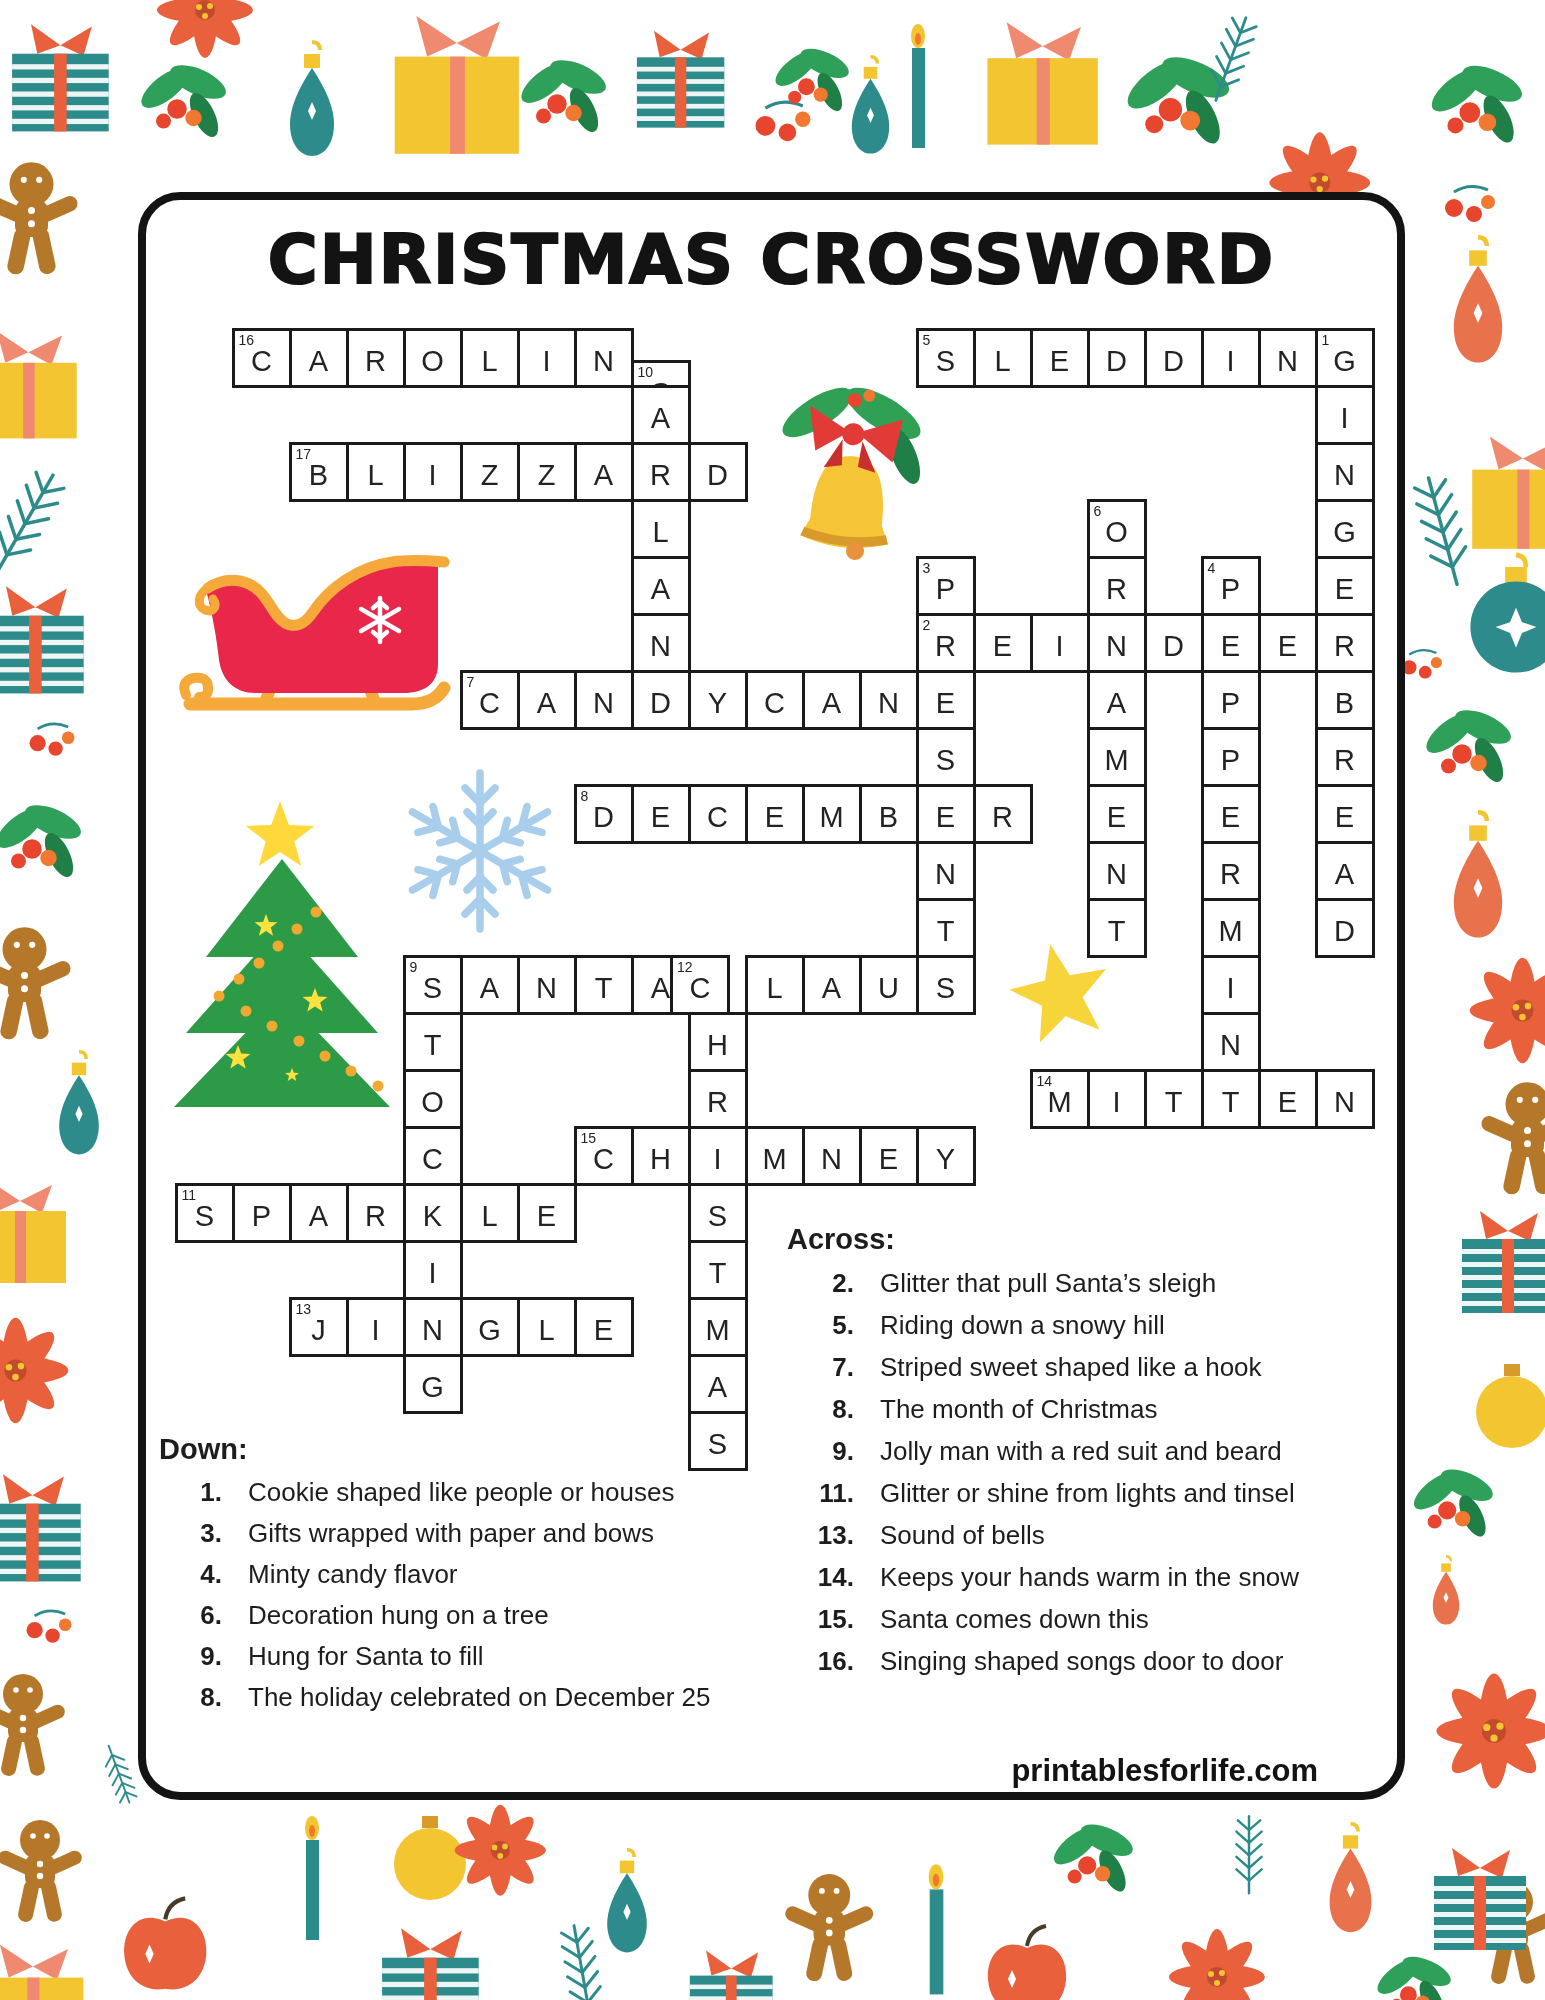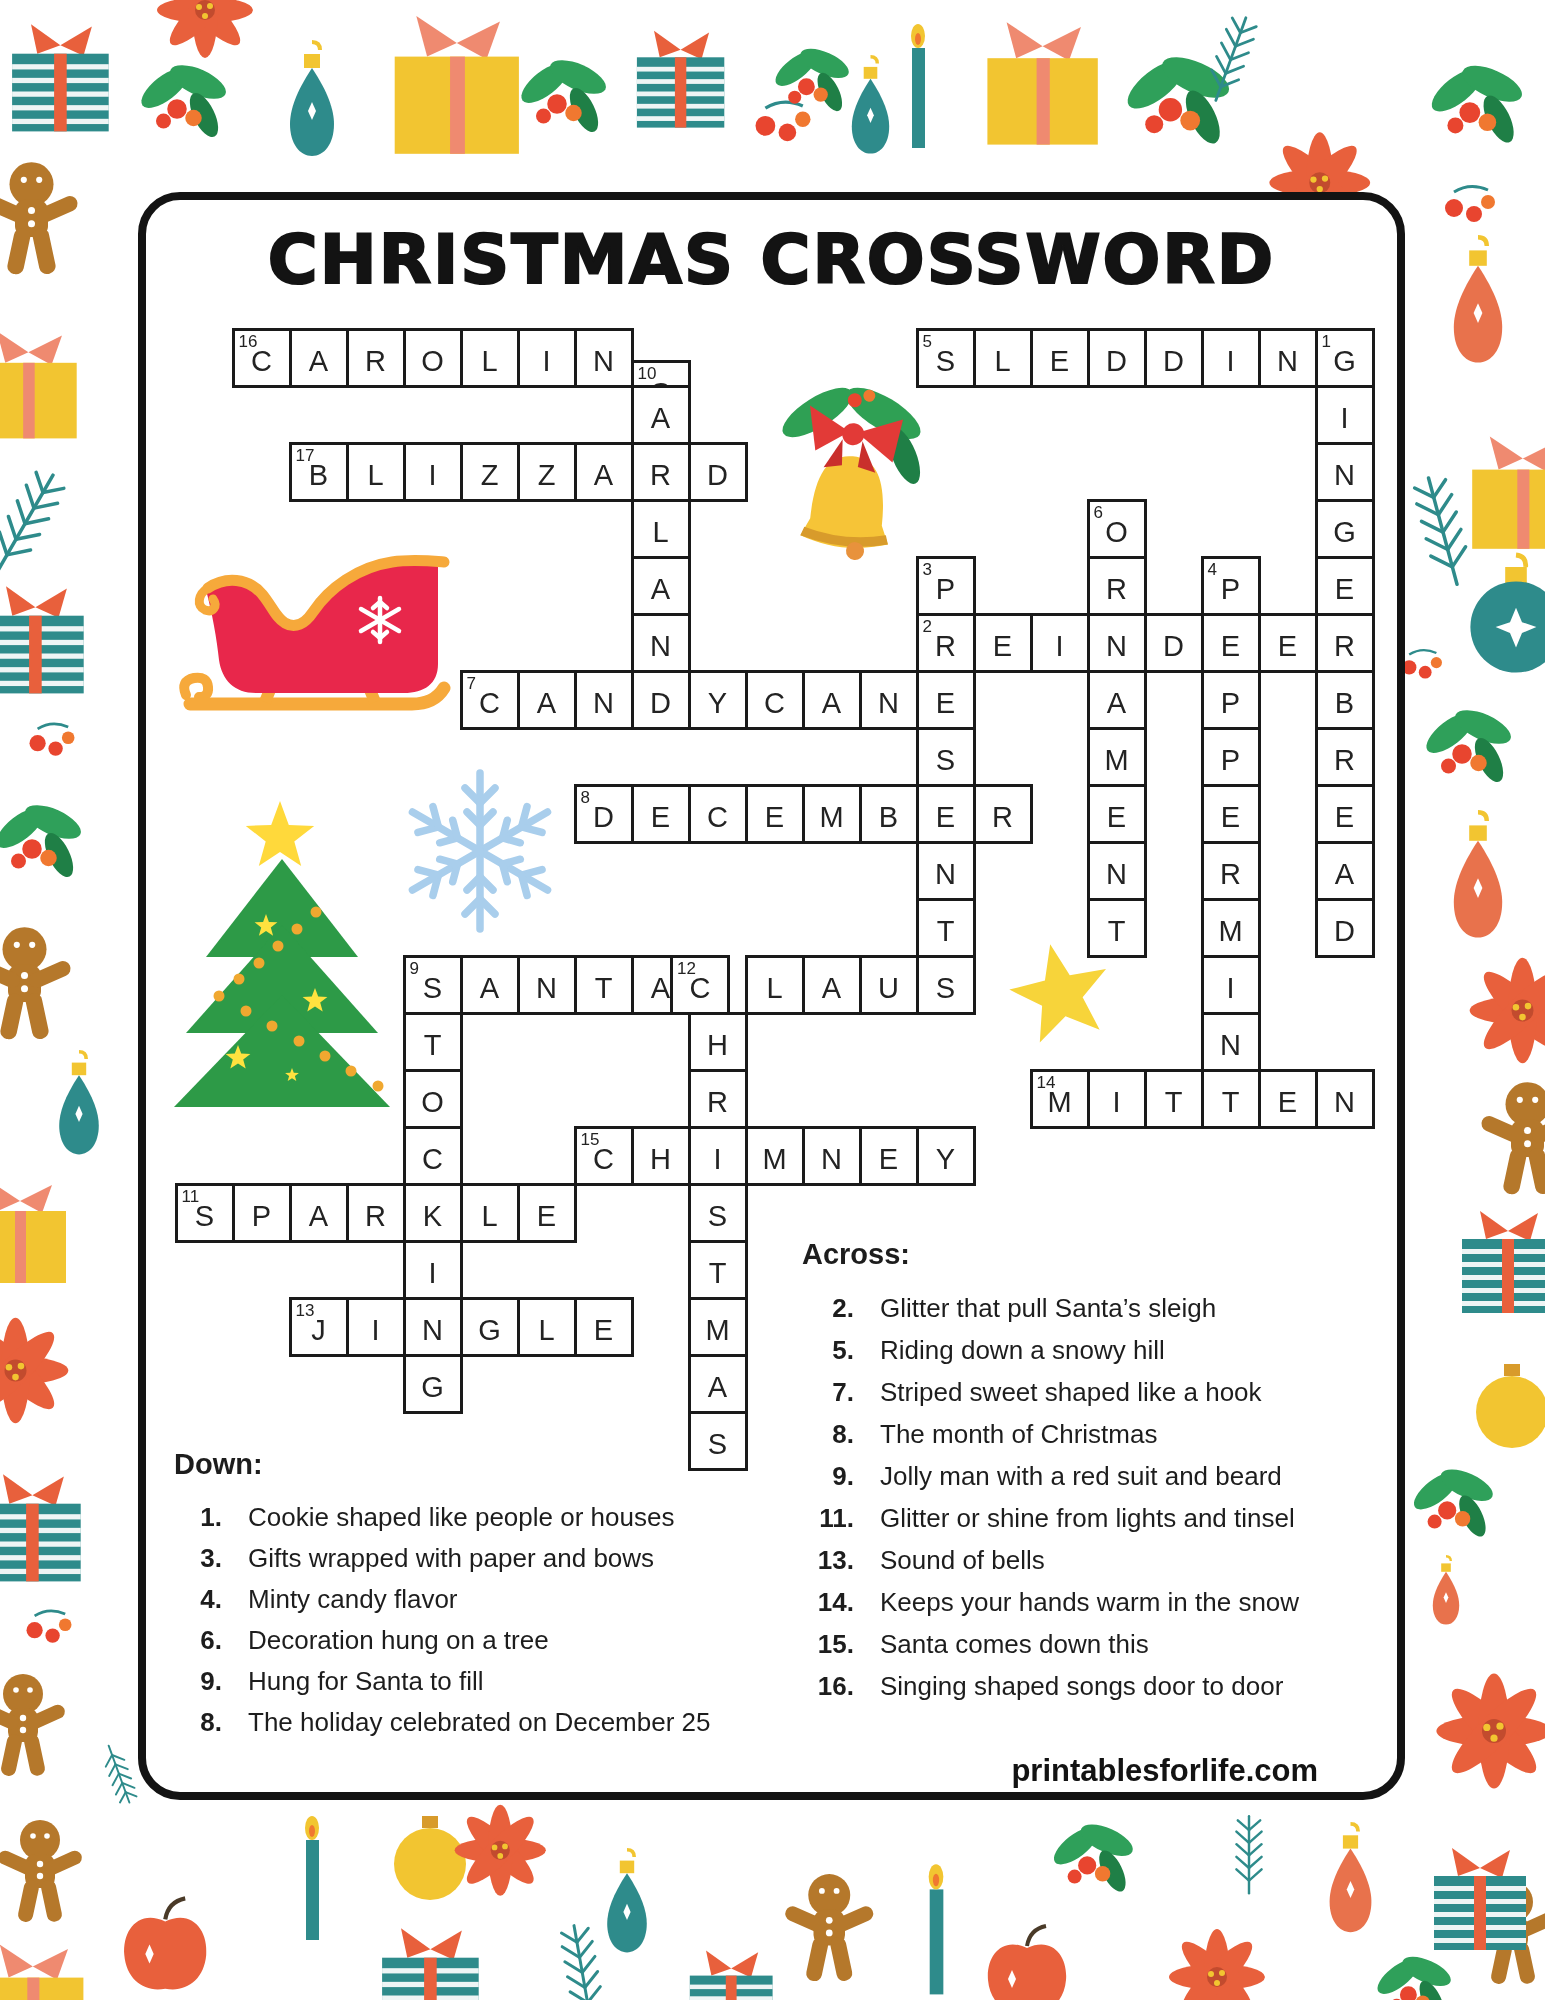--- a/index.html
+++ b/index.html
@@ -7,23 +7,23 @@
         font-family:"Liberation Sans",sans-serif;}
   .bg{position:absolute;left:0;top:0;}
   .card{position:absolute;left:138px;top:192px;width:1267px;height:1608px;background:#ffffff;
         border:8px solid #131313;border-radius:42px;box-sizing:border-box;}
   .title{position:absolute;left:138px;top:220px;width:1267px;text-align:center;
          font-family:"DejaVu Sans",sans-serif;font-weight:bold;font-size:68px;letter-spacing:2px;
          color:#131313;-webkit-text-stroke:2.2px #131313;white-space:nowrap;}
   .cell{position:absolute;width:60px;height:60px;background:#fff;border:3px solid #1a1a1a;
         box-sizing:border-box;display:flex;align-items:center;justify-content:center;}
   .cellletter{font-size:29px;color:#232323;margin-top:7px;}
-  .cellnum{position:absolute;top:1px;left:4px;font-size:17px;color:#232323;}
+  .cellnum{position:absolute;top:1px;left:4px;font-size:14px;color:#232323;}
   .clues{position:absolute;color:#1d1d1d;}
-  .clues h2{margin:16px;font-size:29px;font-weight:bold;font-family:"Liberation Sans",sans-serif;}
+  .clues h2{margin:1px;font-size:29px;font-weight:bold;font-family:"Liberation Sans",sans-serif;}
   .clues ul{list-style:none;margin:6px 0 0;padding:0;}
   .clues li{display:flex;height:42px;align-items:center;}
   .clues.down li{height:41px;}
   .cnum{width:68px;text-align:right;font-weight:bold;padding-right:26px;flex:none;font-size:26px;}
   .clues.down .cnum{width:64px;}
   .ctext{font-size:26px;white-space:nowrap;}
   .website{position:absolute;top:1753px;left:138px;width:1180px;text-align:right;font-size:31px;
            font-weight:bold;color:#131313;}
   .deco{position:absolute;}
 </style>

